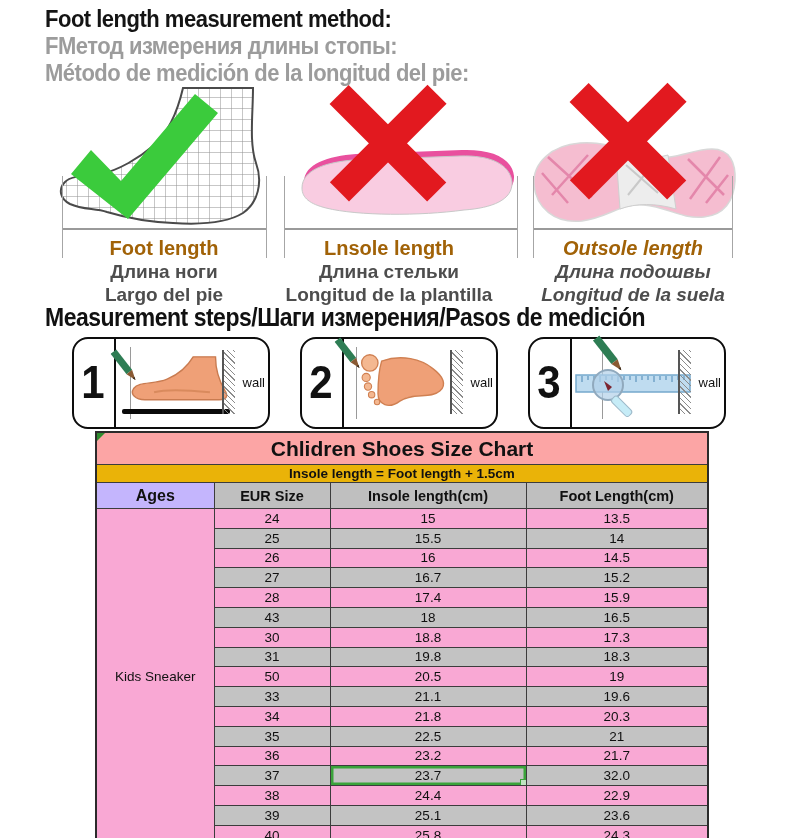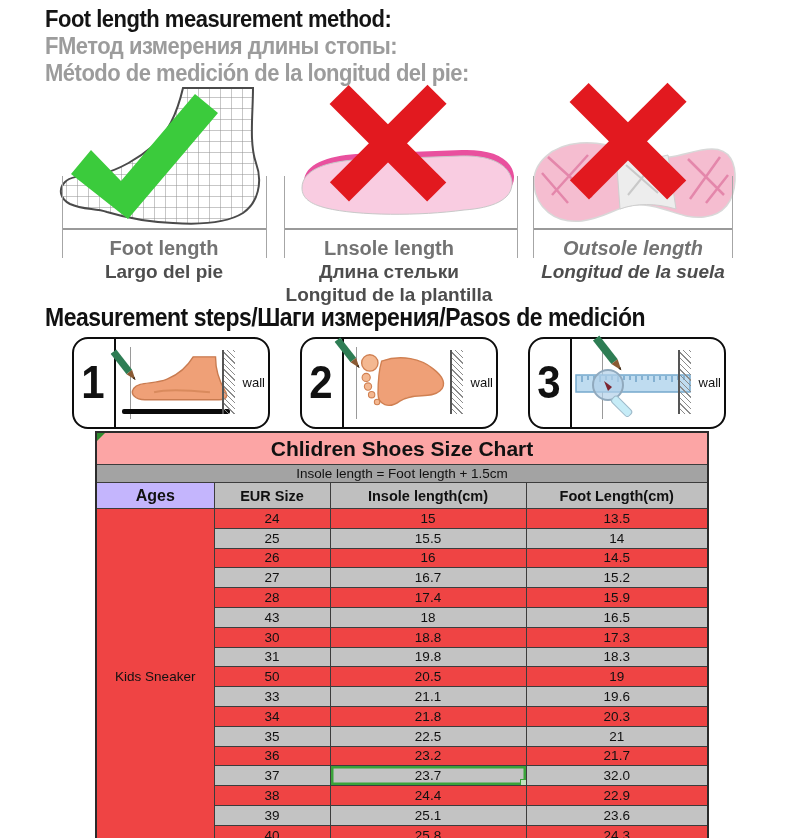--- a/index.html
+++ b/index.html
@@ -7,21 +7,21 @@
         font-family:"Liberation Sans","DejaVu Sans",sans-serif;color:#111;}
   .abs{position:absolute;}
   .cond{font-weight:bold;transform:scaleY(1.12);transform-origin:0 100%;letter-spacing:-.5px;white-space:nowrap;}
   .h-en{left:45px;top:8px;font-size:22px;color:#141414;}
   .h-ru{left:45px;top:35px;font-size:22px;color:#9c9c9c;}
   .h-es{left:45px;top:62px;font-size:22px;color:#9c9c9c;}
   .steps-heading{left:45px;top:306px;font-size:23px;color:#111;}
 
   
   .fig-labels{position:absolute;top:236px;width:244px;text-align:center;}
-  .fig-label-en{font-size:20px;font-weight:bold;color:#737373;line-height:24px;}
+  .fig-label-en{font-size:20px;font-weight:bold;color:#a16207;line-height:24px;}
   .fig-label-sub{font-size:19px;font-weight:bold;color:#4d4d4d;line-height:23px;}
 
   
   .br-h{position:absolute;height:0;border-top:2px solid #9a9a9a;top:228px;}
   .br-v{position:absolute;width:0;border-left:1.5px solid #a6a6a6;top:176px;height:82px;}
 
   
   .cross{position:absolute;width:106px;height:106px;}
   .cross .bar{position:absolute;left:50%;top:50%;width:130%;height:25%;background:#e2191f;}
   .cross .bar.b1{transform:translate(-50%,-50%) rotate(45deg);}
@@ -38,26 +38,26 @@
   .walltext{position:absolute;right:3px;top:36px;font-size:13px;color:#111;}
   .baseline{position:absolute;left:48px;right:38px;bottom:13px;height:5px;background:#0a0a0a;border-radius:2px;}
   .pencil{position:absolute;width:38px;height:11px;}
 
   
   table.size-chart{position:absolute;left:95px;top:431px;width:612px;border-collapse:collapse;table-layout:fixed;
                    border:2px solid #2b2b2b;font-family:"Liberation Sans","DejaVu Sans",sans-serif;}
   .size-chart th,.size-chart td{border:1px solid #3c3c3c;padding:0;text-align:center;vertical-align:middle;overflow:hidden;}
   .chart-title{background:#fca5a5;font-size:21px;font-weight:bold;height:31px;position:relative;}
   .chart-title .corner{position:absolute;top:0;left:0;width:0;height:0;border-top:8px solid #2e8b2e;border-right:8px solid transparent;}
-  .chart-subtitle{background:#a3a3a3;font-size:13.5px;font-weight:normal;height:17px;}
+  .chart-subtitle{background:#eab308;font-size:13.5px;font-weight:bold;height:17px;}
   .col-head{background:#bfbfbf;font-size:14.5px;font-weight:bold;height:25px;}
   .col-head.ages{background:#c4b5fd;font-size:16px;}
   .ages-cell{background:#fbe3d4;font-size:16px;font-weight:normal;}
   .size-chart td{height:18.8px;font-size:13.5px;}
-  tr.row-light td{background:#ef4444;}
+  tr.row-light td{background:#f9a8d4;}
   tr.row-dark td{background:#c3c3c3;}
   td.selected-cell{position:relative;box-shadow:inset 0 0 0 2.5px #3aa33a;}
   td.selected-cell::after{content:'';position:absolute;right:-1px;bottom:-1px;width:5px;height:5px;
                           background:#bfe3bf;border:1px solid #3aa33a;}
   svg{display:block;}
 </style>
 </head>
 <body>
 
 <div class="page">
@@ -102,29 +102,31 @@
   <div class="cross" style="left:575px;top:88px;">
     <div class="bar b1"></div>
       <div class="bar b2"></div>
   </div>
   <div class="br-h" style="left:533px;width:200px;"></div>
   <div class="br-v" style="left:533px;"></div>
     <div class="br-v" style="left:732px;"></div>
 
   <div class="fig-labels" style="left:42px;">
     <div class="fig-label-en">Foot length</div>
+    <div class="fig-label-sub">Длина ноги</div>
     <div class="fig-label-sub">Largo del pie</div>
   </div>
   <div class="fig-labels" style="left:267px;">
     <div class="fig-label-en">Lnsole length</div>
     <div class="fig-label-sub">Длина стельки</div>
     <div class="fig-label-sub">Longitud de la plantilla</div>
   </div>
   <div class="fig-labels" style="left:511px;font-style:italic;">
     <div class="fig-label-en">Outsole length</div>
+    <div class="fig-label-sub">Длина подошвы</div>
     <div class="fig-label-sub">Longitud de la suela</div>
   </div>
 
   <div class="abs cond steps-heading">Measurement steps/Шаги измерения/Pasos de medición</div>
 
   <div class="step-box" style="left:72px;">
     <div class="step-num">1</div>
     <div class="step-divider"></div>
     <div class="startline" style="left:56px;"></div>
     <svg class="abs" style="left:52px;top:16px;" width="112" height="54" viewBox="0 0 120 58">

